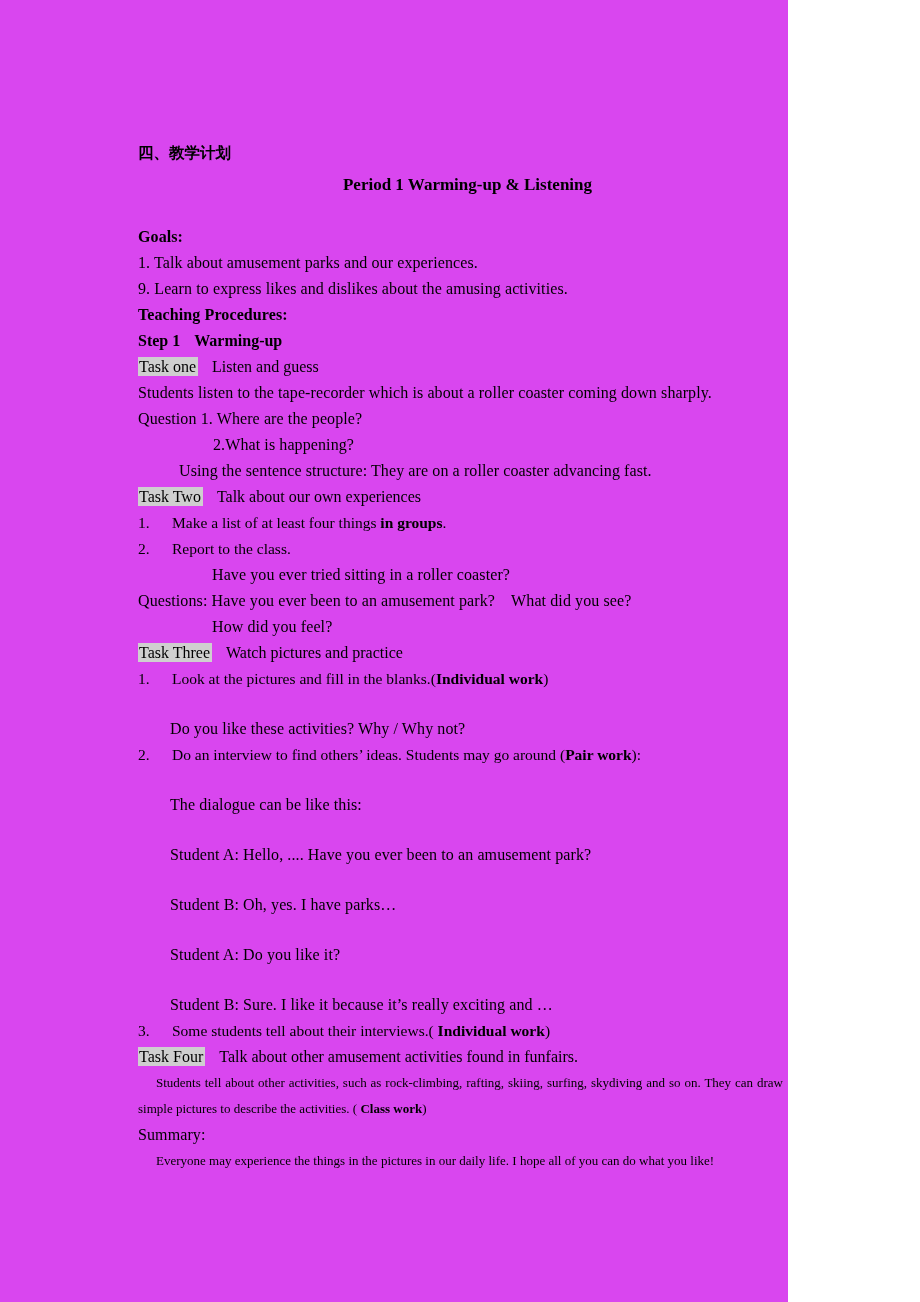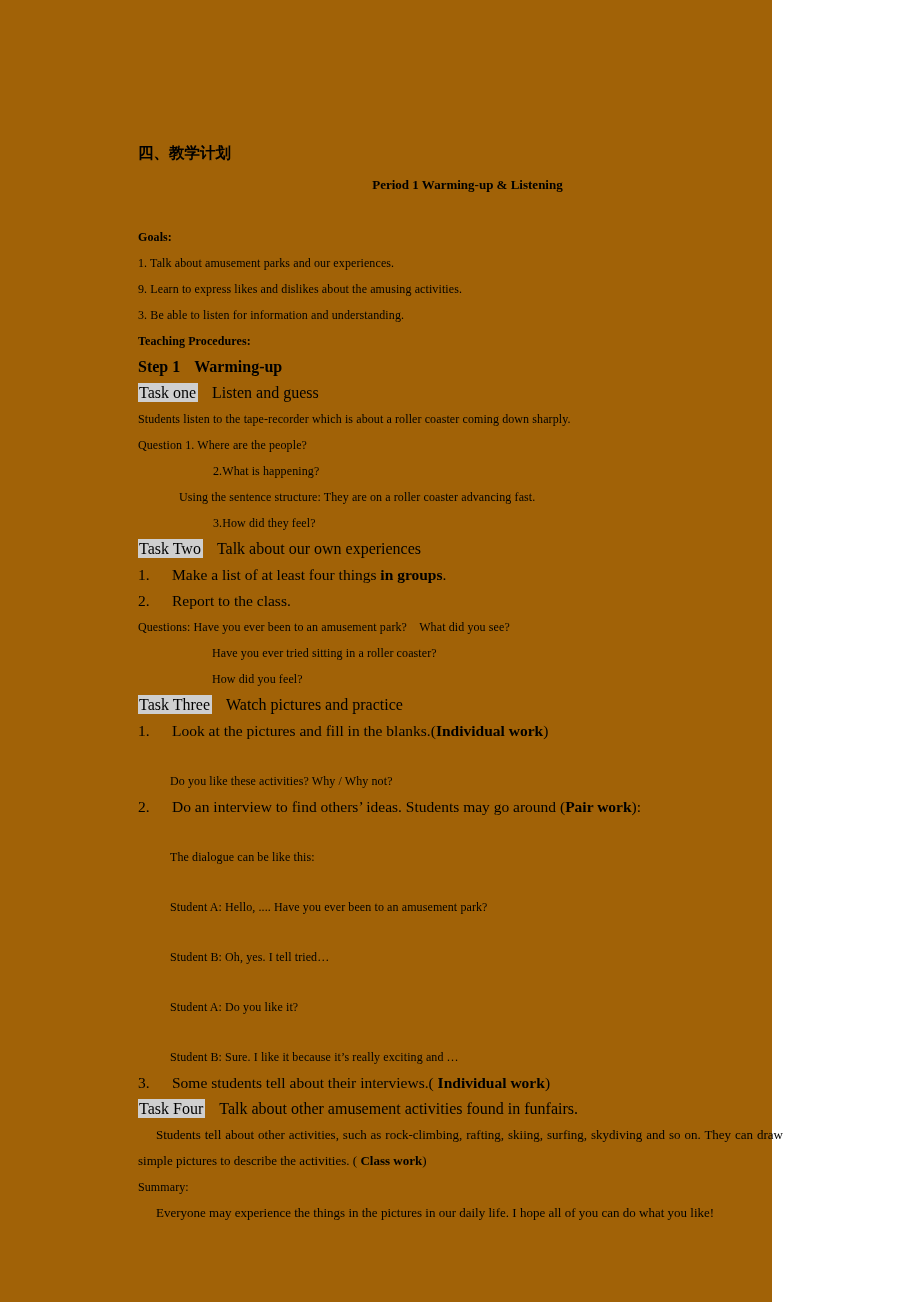--- a/index.html
+++ b/index.html
@@ -14,48 +14,49 @@
     font-family: "Liberation Serif", "DejaVu Serif", serif;
     color: #000000;
     overflow: hidden;
   }
   .page {
     position: absolute;
     left: 0;
     top: 0;
     width: 772px;
     height: 1302px;
-    background: #a16207;
+    background: #d946ef;
+    padding-left: 16px;
   }
   .content {
     position: absolute;
     left: 138px;
     top: 140px;
     width: 645px;
   }
 
   
   .ln {
-    font-size: 12px;
+    font-size: 16px;
     line-height: 26px;
     white-space: pre-wrap;
     letter-spacing: 0.1px;
   }
   .b { font-weight: bold; }
 
   .zh {
     font-size: 15.5px;
     line-height: 26px;
     font-family: "DejaVu Sans", "Liberation Sans", sans-serif;
     font-weight: bold;
   }
 
   .title {
     text-align: center;
-    font-size: 13px;
+    font-size: 17px;
     font-weight: bold;
     line-height: 30px;
     margin-top: 4px;
     padding-left: 14px;
   }
 
   .gap-lg { height: 24px; }
 
   
   .i-1 { padding-left: 32px; margin-top: 24px; }
@@ -104,74 +105,72 @@
 
     <div class="zh">四、教学计划</div>
 
     <div class="title">Period 1 Warming-up &amp; Listening</div>
 
     <div class="gap-lg"></div>
 
     <div class="ln b">Goals:</div>
     <div class="ln">1. Talk about amusement parks and our experiences.</div>
     <div class="ln">9. Learn to express likes and dislikes about the amusing activities.</div>
-    <div class="ln">3. Be able to listen for information and understanding.</div>
 
     <div class="ln b">Teaching Procedures:</div>
 
     <div class="taskline b">
       <span>Step 1</span><span class="after">Warming-up</span>
     </div>
 
     <div class="taskline">
       <span class="hl">Task one</span><span class="after">Listen and guess</span>
     </div>
     <div class="ln">Students listen to the tape-recorder which is about a roller coaster coming down sharply.</div>
     <div class="ln">Question 1. Where are the people?</div>
     <div class="ln i-4">2.What is happening?</div>
     <div class="ln i-2">Using the sentence structure: They are on a roller coaster advancing fast.</div>
-    <div class="ln i-4">3.How did they feel?</div>
 
     <div class="taskline">
       <span class="hl">Task Two</span><span class="after">Talk about our own experiences</span>
     </div>
 
     <div class="numrow">
       <span class="num">1.</span>
       <span class="txt"><span>Make a list of at least four things </span><span class="b">in groups</span><span>.</span></span>
     </div>
 
     <div class="numrow">
       <span class="num">2.</span>
       <span class="txt">Report to the class.</span>
     </div>
 
+    <div class="ln i-3">Have you ever tried sitting in a roller coaster?</div>
     <div class="ln">Questions: Have you ever been to an amusement park?    What did you see?</div>
-    <div class="ln i-3">Have you ever tried sitting in a roller coaster?</div>
     <div class="ln i-3">How did you feel?</div>
 
     <div class="taskline">
       <span class="hl">Task Three</span><span class="after">Watch pictures and practice</span>
     </div>
 
     <div class="numrow">
       <span class="num">1.</span>
       <span class="txt"><span>Look at the pictures and fill in the blanks.(</span><span class="b">Individual work</span><span>)</span></span>
     </div>
 
     <div class="ln i-1">Do you like these activities? Why / Why not?</div>
 
     <div class="numrow">
       <span class="num">2.</span>
       <span class="txt"><span>Do an interview to find others’ ideas. Students may go around (</span><span class="b">Pair work</span><span>):</span></span>
     </div>
 
     <div class="ln i-1">The dialogue can be like this:</div>
     <div class="ln i-1">Student A: Hello, .... Have you ever been to an amusement park?</div>
-    <div class="ln i-1">Student B: Oh, yes. I tell tried…</div>
+    <div class="ln i-1">Student B: Oh, yes. I have parks…</div>
     <div class="ln i-1">Student A: Do you like it?</div>
     <div class="ln i-1">Student B: Sure. I like it because it’s really exciting and …</div>
 
     <div class="numrow">
       <span class="num">3.</span>
       <span class="txt"><span>Some students tell about their interviews.( </span><span class="b">Individual work</span><span>)</span></span>
     </div>
 
     <div class="taskline">
       <span class="hl">Task Four</span><span class="after">Talk about other amusement activities found in funfairs.</span>

